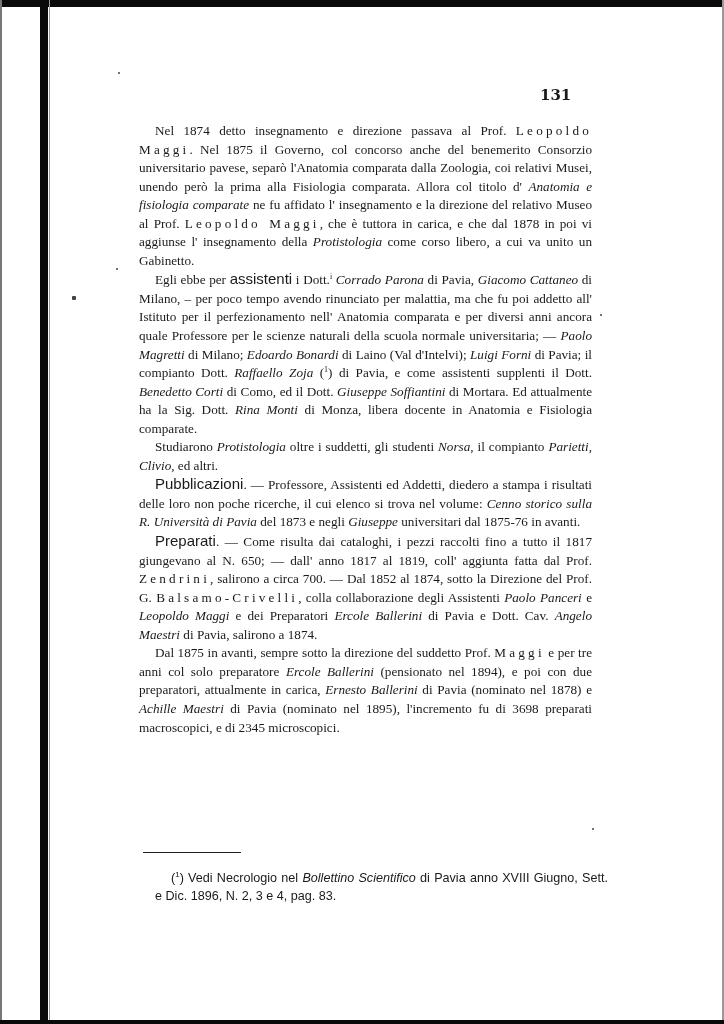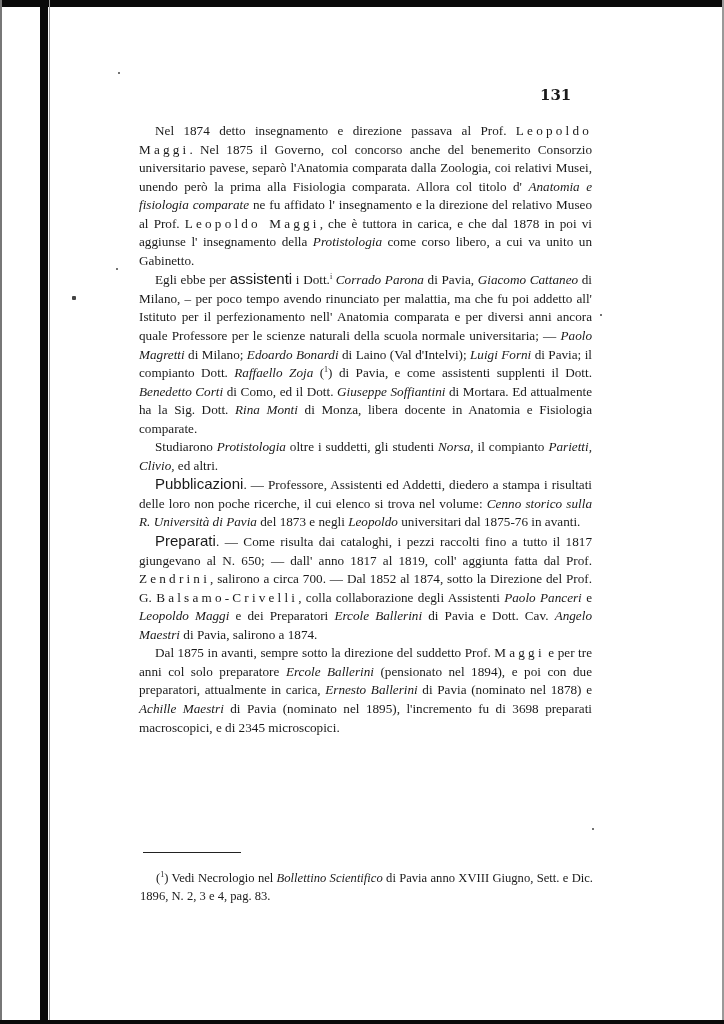--- a/index.html
+++ b/index.html
@@ -37,22 +37,22 @@
     }
     .text p { margin: 0; text-indent: 16px; }
     .sp { letter-spacing: 3.2px; }
     .hd { font-family: "Liberation Sans", "DejaVu Sans", sans-serif; font-weight: normal; font-size: 15px; }
     i { font-style: italic; }
     sup { font-size: 8px; vertical-align: 5px; line-height: 0; }
     .rule {
       position: absolute; left: 143px; top: 852px; width: 98px; height: 1px; background: #222;
     }
     .footnote {
-      position: absolute; left: 140px; top: 869px; width: 453px;
-      font-family: Liberation Serif, serif;
+      position: absolute; left: 155px; top: 869px; width: 453px;
+      font-family: Liberation Sans, sans-serif;
       font-size: 12.6px; line-height: 18px; text-align: justify;
     }
     .footnote p { margin: 0; text-indent: 16px; }
     .speck { position: absolute; width: 2px; height: 2px; background: #444; border-radius: 1px; }
   </style>
 </head>
 <body>
 
 <div class="top-edge"></div>
 <div class="left-outer-line"></div>
@@ -66,21 +66,21 @@
 <div class="speck" style="left:118px;top:72px;"></div>
 <div class="speck" style="left:600px;top:314px;"></div>
 <div class="speck" style="left:592px;top:828px;"></div>
 
 <div class="page-number">131</div>
 
 <div class="text">
   <p>Nel 1874 detto insegnamento e direzione passava al Prof. <span class="sp">Leopoldo Maggi</span>. Nel 1875 il Governo, col concorso anche del benemerito Consorzio universitario pavese, separò l'Anatomia comparata dalla Zoologia, coi relativi Musei, unendo però la prima alla Fisiologia comparata. Allora col titolo d' <i>Anatomia e fisiologia comparate</i> ne fu affidato l' insegnamento e la direzione del relativo Museo al Prof. <span class="sp">Leopoldo Maggi</span>, che è tuttora in carica, e che dal 1878 in poi vi aggiunse l' insegnamento della <i>Protistologia</i> come corso libero, a cui va unito un Gabinetto.</p>
   <p>Egli ebbe per <span class="hd">assistenti</span> i Dott.<sup>i</sup> <i>Corrado Parona</i> di Pavia, <i>Giacomo Cattaneo</i> di Milano, – per poco tempo avendo rinunciato per malattia, ma che fu poi addetto all' Istituto per il perfezionamento nell' Anatomia comparata e per diversi anni ancora quale Professore per le scienze naturali della scuola normale universitaria; — <i>Paolo Magretti</i> di Milano; <i>Edoardo Bonardi</i> di Laino (Val d'Intelvi); <i>Luigi Forni</i> di Pavia; il compianto Dott. <i>Raffaello Zoja</i> (<sup>1</sup>) di Pavia, e come assistenti supplenti il Dott. <i>Benedetto Corti</i> di Como, ed il Dott. <i>Giuseppe Soffiantini</i> di Mortara. Ed attualmente ha la Sig. Dott. <i>Rina Monti</i> di Monza, libera docente in Anatomia e Fisiologia comparate.</p>
   <p>Studiarono <i>Protistologia</i> oltre i suddetti, gli studenti <i>Norsa</i>, il compianto <i>Parietti, Clivio,</i> ed altri.</p>
-  <p><span class="hd">Pubblicazioni</span>. — Professore, Assistenti ed Addetti, diedero a stampa i risultati delle loro non poche ricerche, il cui elenco si trova nel volume: <i>Cenno storico sulla R. Università di Pavia</i> del 1873 e negli <i>Leopoldo</i> universitari dal 1875-76 in avanti.</p>
+  <p><span class="hd">Pubblicazioni</span>. — Professore, Assistenti ed Addetti, diedero a stampa i risultati delle loro non poche ricerche, il cui elenco si trova nel volume: <i>Cenno storico sulla R. Università di Pavia</i> del 1873 e negli <i>Giuseppe</i> universitari dal 1875-76 in avanti.</p>
   <p><span class="hd">Preparati</span>. — Come risulta dai cataloghi, i pezzi raccolti fino a tutto il 1817 giungevano al N. 650; — dall' anno 1817 al 1819, coll' aggiunta fatta dal Prof. <span class="sp">Zendrini</span>, salirono a circa 700. — Dal 1852 al 1874, sotto la Direzione del Prof. G. <span class="sp">Balsamo-Crivelli</span>, colla collaborazione degli Assistenti <i>Paolo Panceri</i> e <i>Leopoldo Maggi</i> e dei Preparatori <i>Ercole Ballerini</i> di Pavia e Dott. Cav. <i>Angelo Maestri</i> di Pavia, salirono a 1874.</p>
   <p>Dal 1875 in avanti, sempre sotto la direzione del suddetto Prof. <span class="sp">Maggi</span> e per tre anni col solo preparatore <i>Ercole Ballerini</i> (pensionato nel 1894), e poi con due preparatori, attualmente in carica, <i>Ernesto Ballerini</i> di Pavia (nominato nel 1878) e <i>Achille Maestri</i> di Pavia (nominato nel 1895), l'incremento fu di 3698 preparati macroscopici, e di 2345 microscopici.</p>
 </div>
 
 <div class="rule"></div>
 
 <div class="footnote">
   <p>(<sup>1</sup>) Vedi Necrologio nel <i>Bollettino Scientifico</i> di Pavia anno XVIII Giugno, Sett. e Dic. 1896, N. 2, 3 e 4, pag. 83.</p>
 </div>
 

